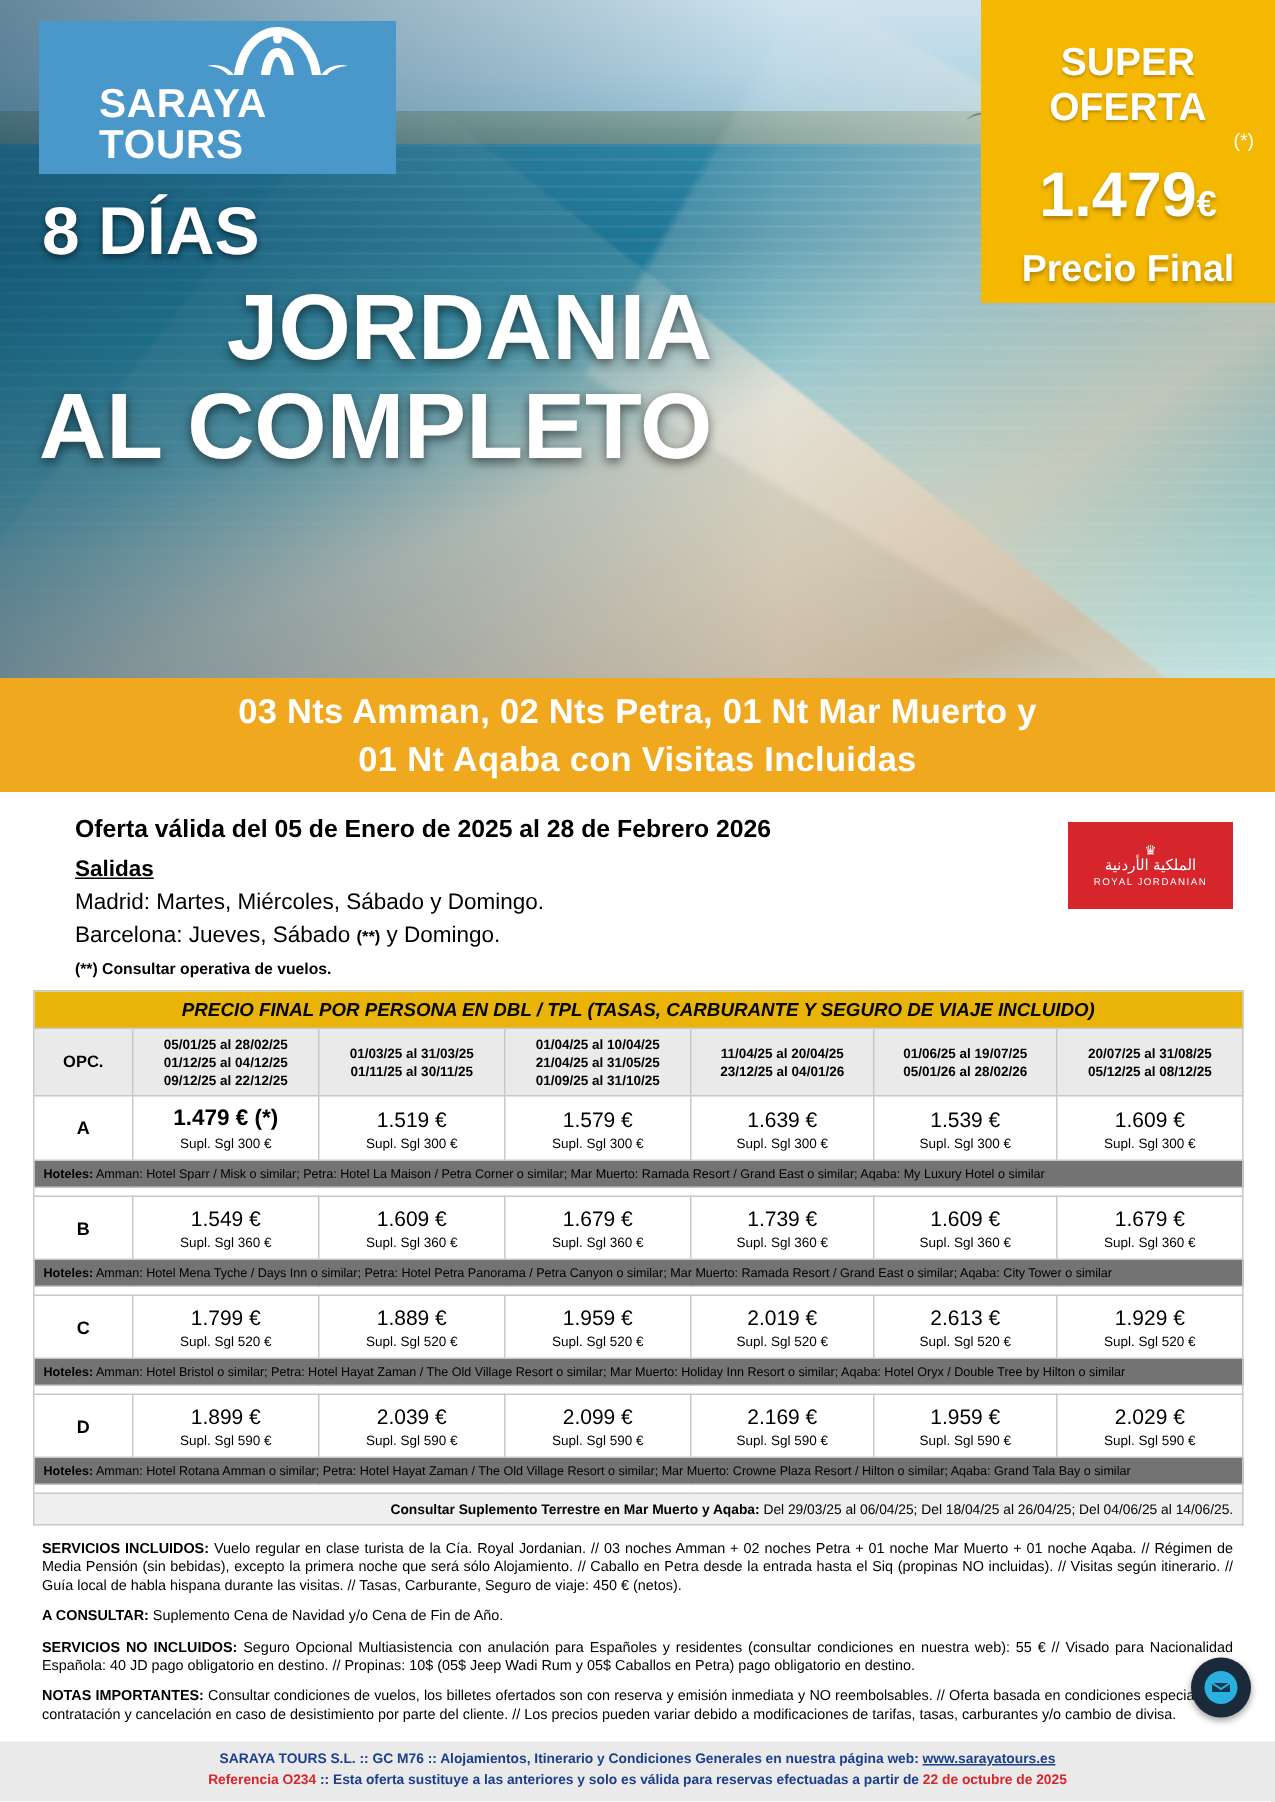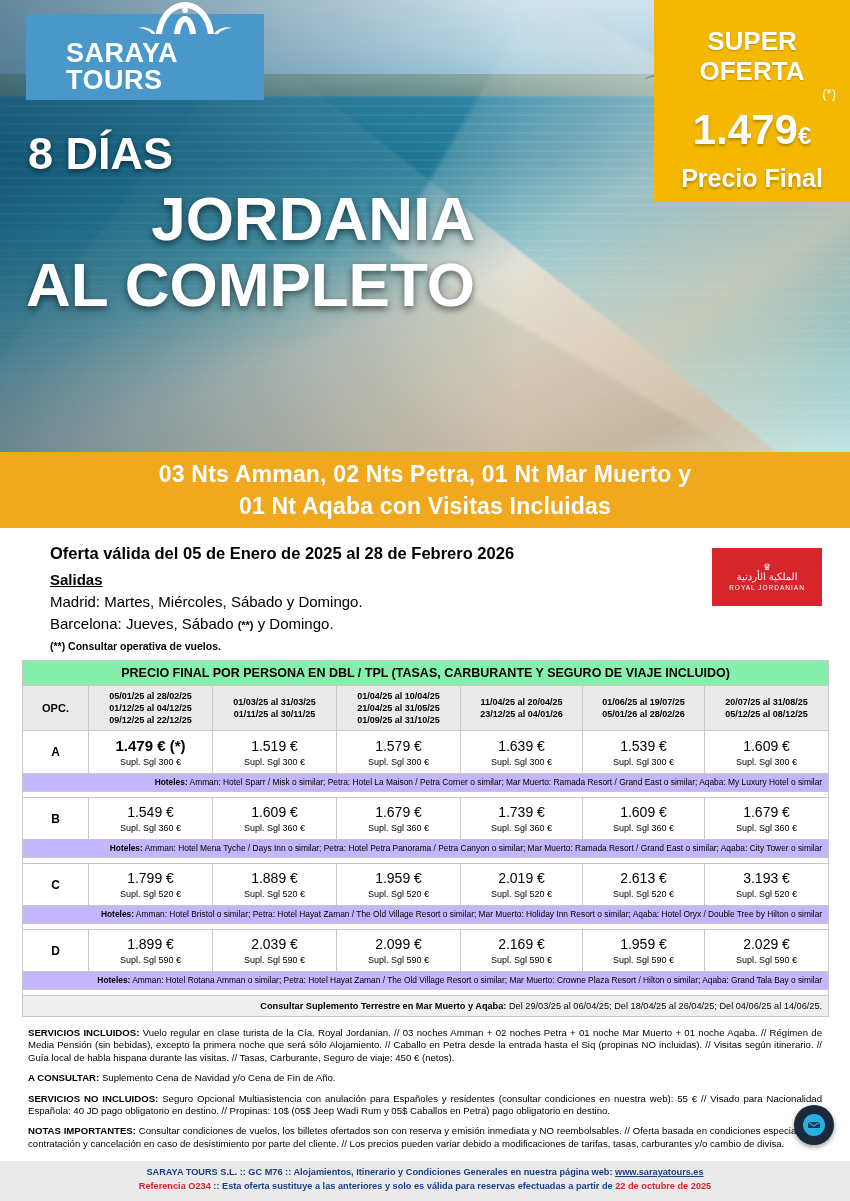--- a/index.html
+++ b/index.html
@@ -77,21 +77,21 @@
   }
   
   .hero .leftfade {
     position:absolute; left:0; top:0; width:520px; height:452px;
     background: linear-gradient(to right, rgba(14,60,88,.55) 0%, rgba(14,60,88,.30) 45%, rgba(14,60,88,0) 100%);
   }
 
   
   .logo-box {
     position:absolute; left:26px; top:14px;
-    width:238px; height:86px;
+    width:238px; height:102px;
     background:#4a98c9;
     display:flex; flex-direction:column; align-items:center; justify-content:flex-end;
     padding-bottom:6px;
     padding-left:40px;
   }
   .logo-mark { width:100%; height:46px; position:relative; }
   .logo-text {
     color:#fff; font-weight:bold; font-size:27px; letter-spacing:.5px; line-height:1;
   }
 
@@ -154,33 +154,33 @@
   }
   .rj-logo .ar { font-size:10px; letter-spacing:.4px; }
   .rj-logo .en { font-size:6.5px; letter-spacing:1px; margin-top:2px; }
   .rj-crown { font-size:9px; line-height:8px; }
 
   
   .tablewrap { padding: 8px 22px 0 22px; }
   table.prices { width:806px; border-collapse:collapse; table-layout:fixed; }
   table.prices td, table.prices th { border:1px solid #c8c8c8; }
   .thead-title {
-    background:#86efac; text-align:center; font-size:12.5px; font-weight:bold; padding:5px 0;
+    background:#eab308; text-align:center; font-size:12.5px; font-weight:bold; padding:5px 0;font-style:italic;
   }
   .dates-row td {
     background:#eaeaea; text-align:center; font-size:9px; font-weight:bold; padding:4px 2px; line-height:12px;
   }
   .dates-row td.opc { font-size:11px; }
   .opt-row td { text-align:center; padding:6px 2px 6px; background:#fff; }
   .opt-row td.letter { font-size:12px; font-weight:bold; }
   .price { font-size:14px; }
   .price.first { font-weight:bold; font-size:15px; }
   .suppl { font-size:9px; margin-top:3px; }
   .hotels td {
-    font-size:8.4px; padding:3px 6px; background:#c4b5fd; line-height:11px;text-align:right;
+    font-size:8.4px; padding:3px 6px; background:#737373; line-height:11px;
   }
   .hotels b { font-size:8.4px; }
   .spacer td { height:6px; background:#fff; border-left:1px solid #c8c8c8; border-right:1px solid #c8c8c8; border-top:none; border-bottom:none;}
   .consult td { font-size:9.2px; font-weight:bold; padding:5px 6px; background:#efefef;text-align:right; }
   .consult span.reg { font-weight:normal; }
 
   
   .conds { padding: 10px 28px 0 28px; font-size:9.6px; line-height:12.4px; text-align:justify; }
   .conds p { margin: 0 0 8px 0; }
   .conds b { font-weight:bold; }
@@ -399,21 +399,21 @@
           </td>
         <td>
             <div class="price">2.019 €</div>
             <div class="suppl">Supl. Sgl 520 €</div>
           </td>
         <td>
             <div class="price">2.613 €</div>
             <div class="suppl">Supl. Sgl 520 €</div>
           </td>
         <td>
-            <div class="price">3.193 €</div>
+            <div class="price">1.929 €</div>
             <div class="suppl">Supl. Sgl 520 €</div>
           </td>
       </tr>
       <tr class="hotels">
         <td colspan="7"><b>Hoteles:</b> <span>Amman: Hotel Bristol o similar; Petra: Hotel Hayat Zaman / The Old Village Resort o similar; Mar Muerto: Holiday Inn Resort o similar; Aqaba: Hotel Oryx / Double Tree by Hilton o similar</span></td>
       </tr>
       <tr class="spacer">
           <td colspan="7"></td>
         </tr>
 

